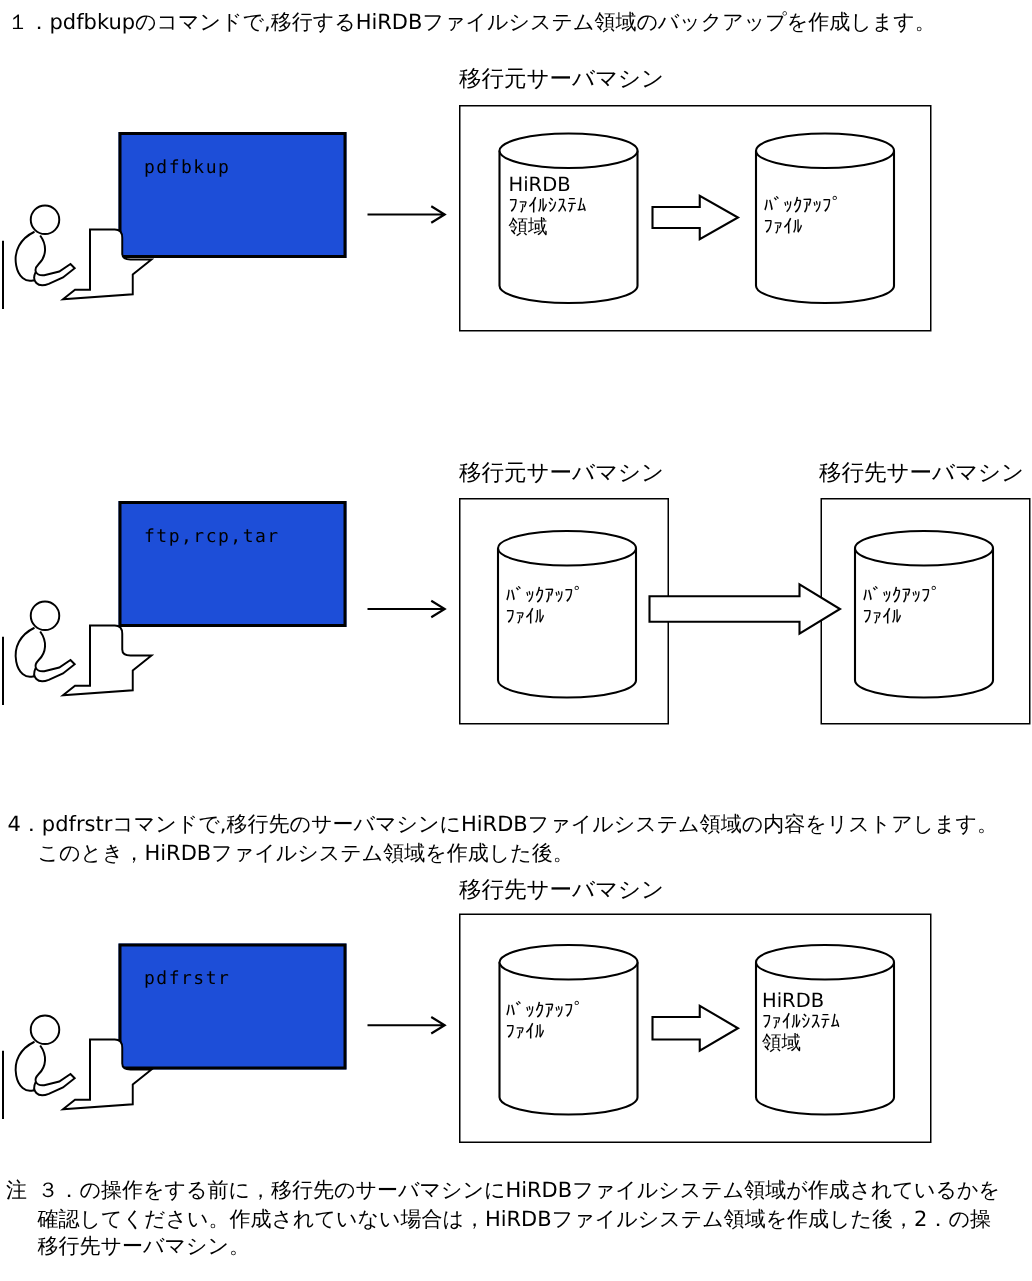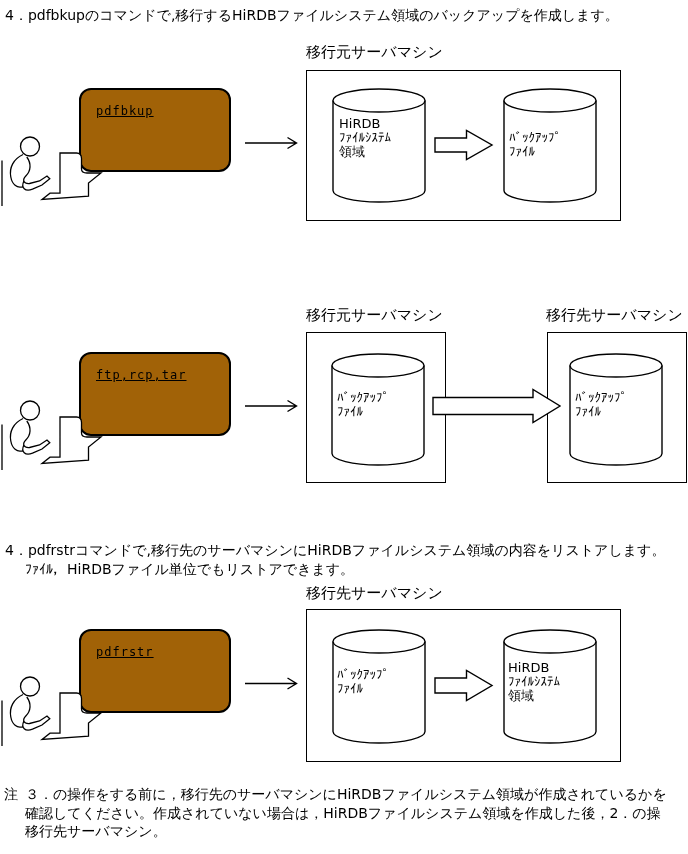--- a/index.html
+++ b/index.html
@@ -2,36 +2,36 @@
 <html><head>
 <meta charset="utf-8">
 <style>
   html,body{margin:0;padding:0;background:#fff;}
   #page{position:relative;width:688px;height:854px;background:#fff;overflow:hidden;
         font-family:"DejaVu Sans",sans-serif;color:#000;}
   .txt{position:absolute;white-space:nowrap;font-size:14px;line-height:18.5px;}
   .lbl{position:absolute;white-space:nowrap;font-size:15px;line-height:15px;}
   .cyltxt{position:absolute;font-size:13px;line-height:14px;white-space:nowrap;z-index:5;}
   .box{position:absolute;border:1.5px solid #000;box-sizing:border-box;background:#fff;z-index:1;}
-  .bubble{position:absolute;width:152px;height:84px;border:2px solid #000;border-radius:12px;
-          box-sizing:border-box;background:#a16207;z-index:3;text-decoration:underline;}
+  .bubble{position:absolute;width:152px;height:84px;border:2px solid #000;border-radius:0;
+          box-sizing:border-box;background:#1d4ed8;z-index:3;}
   .cmd{display:block;padding:14px 0 0 15px;font-family:"DejaVu Sans Mono",monospace;
        font-size:12px;letter-spacing:1px;white-space:nowrap;}
   .fig{position:absolute;width:105px;height:82px;z-index:4;}
   #gfx{position:absolute;left:0;top:0;z-index:2;}
   .zt{z-index:5;}
 </style>
 </head>
 <body>
 
 <div id="page">
 
-  <div class="txt" style="left:5px;top:6px;">4．pdfbkupのコマンドで,移行するHiRDBファイルシステム領域のバックアップを作成します。</div>
+  <div class="txt" style="left:5px;top:6px;">１．pdfbkupのコマンドで,移行するHiRDBファイルシステム領域のバックアップを作成します。</div>
   <div class="txt" style="left:5px;top:541px;">4．pdfrstrコマンドで,移行先のサーバマシンにHiRDBファイルシステム領域の内容をリストアします。</div>
-  <div class="txt" style="left:25px;top:560px;">ﾌｧｲﾙ，HiRDBファイル単位でもリストアできます。</div>
+  <div class="txt" style="left:25px;top:560px;">このとき，HiRDBファイルシステム領域を作成した後。</div>
 
   <div class="lbl" style="left:306px;top:45px;">移行元サーバマシン</div>
   <div class="lbl" style="left:306px;top:308px;">移行元サーバマシン</div>
   <div class="lbl" style="left:546px;top:308px;">移行先サーバマシン</div>
   <div class="lbl" style="left:306px;top:586px;">移行先サーバマシン</div>
 
   <div class="box" style="left:306px;top:70px;width:315px;height:151px;"></div>
   <div class="box" style="left:306px;top:332px;width:140px;height:151px;"></div>
   <div class="box" style="left:547px;top:332px;width:140px;height:151px;"></div>
   <div class="box" style="left:306px;top:609px;width:315px;height:153px;"></div>
@@ -74,21 +74,21 @@
     <g stroke="#000" stroke-width="1.4" fill="#fff">
       <path d="M435,138 L466.5,138 L466.5,130.5 L492,145 L466.5,159.5 L466.5,152 L435,152 Z"></path>
       <path d="M433,397.5 L533,397.5 L533,389.5 L560,406 L533,422.5 L533,414.5 L433,414.5 Z"></path>
       <path d="M435,678 L466.5,678 L466.5,670.5 L492,685.5 L466.5,700.5 L466.5,693 L435,693 Z"></path>
     </g>
   </svg>
 
   <div class="bubble" style="left:79px;top:88px;">
     <span class="cmd">pdfbkup</span>
   </div>
-  <div class="bubble" style="left:79px;top:352px;">
+  <div class="bubble" style="left:79px;top:334px;">
     <span class="cmd">ftp,rcp,tar</span>
   </div>
   <div class="bubble" style="left:79px;top:629px;">
     <span class="cmd">pdfrstr</span>
   </div>
 
   <svg class="fig" style="left:0;top:126px;" viewBox="0 0 105 82">
     <path d="M42,73.5 L50,67.2 L60,67.2 L60,27 L76.5,27 Q81.5,27 81.5,32.5 L81.5,43 Q81.5,47 87,47 L101,47 L88.5,57 L88.5,70.2 Z" fill="#fff" stroke="#000" stroke-width="1.3"></path>
     <circle cx="30" cy="20.5" r="9.5" fill="#fff" stroke="#000" stroke-width="1.3"></circle>
     <path d="M2,34.5 L2,80 M23,28.5 C13.5,33 9,41.5 10.8,51 C12.2,58.5 17,62.5 22.5,60.8 M26.8,31 C31.5,37.5 31,45 25.8,50 C21.8,54 23.8,58 29.5,57.5 L39.5,55 L47,50 L49.8,52.8 L42,59 L32.5,63.2 C25,66.2 20.8,61.5 23.8,55.2" fill="none" stroke="#000" stroke-width="1.3"></path>

